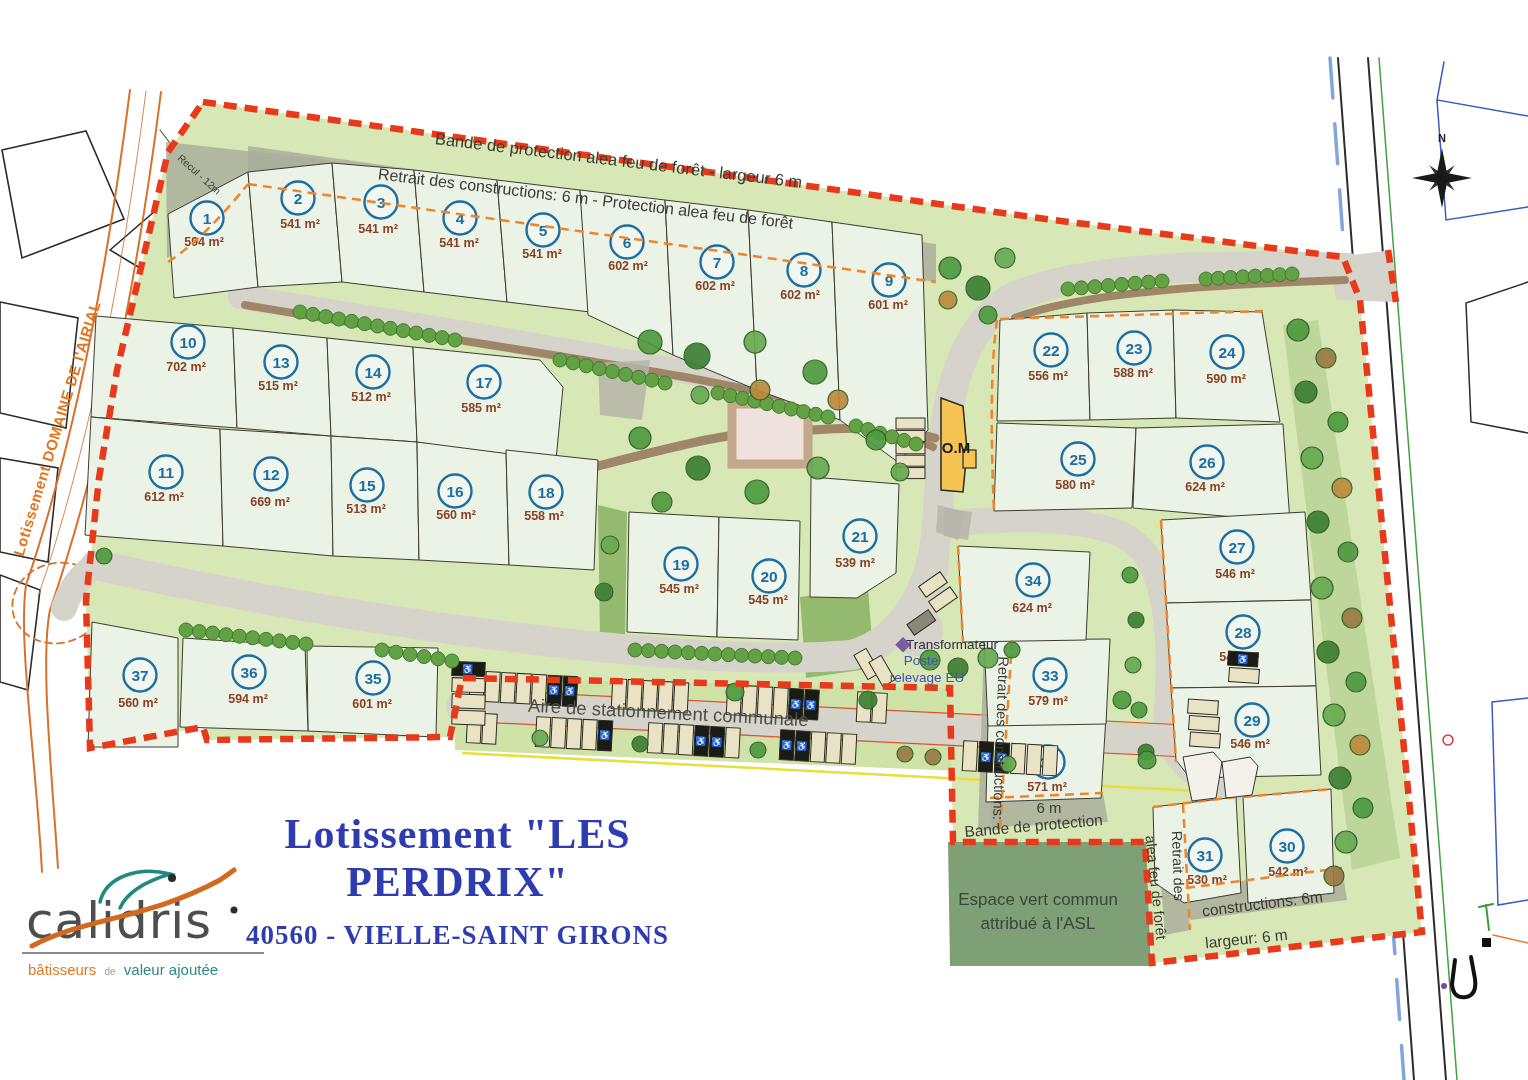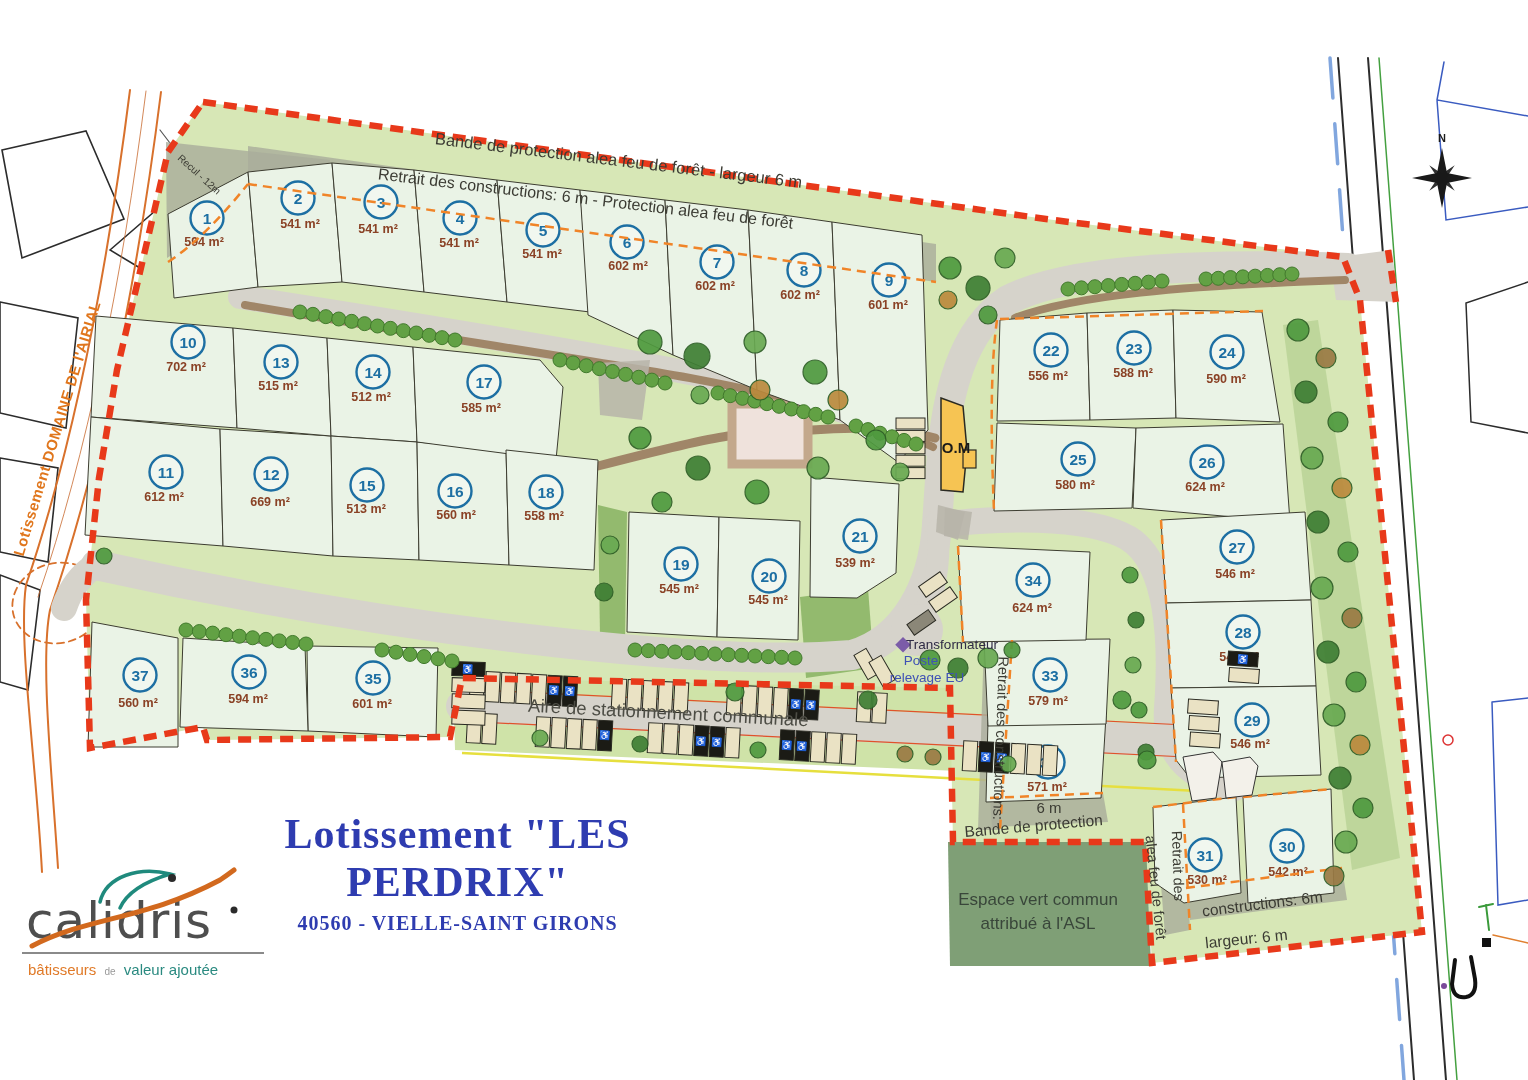--- a/index.html
+++ b/index.html
@@ -4,21 +4,21 @@
 <style>
   html,body{margin:0;padding:0;background:#fff;}
   .canvas{position:relative;width:1528px;height:1080px;background:#fff;overflow:hidden;
           font-family:"Liberation Sans",sans-serif;}
   #map-svg{position:absolute;left:0;top:0;}
   .blk{fill:none;stroke:#2c2c2c;stroke-width:1.6px;}
   .ann{fill:#3b3b33;}
   .title-block{position:absolute;left:185px;top:810px;width:545px;text-align:center;
                font-family:"Liberation Serif",serif;color:var(--title-blue,#2e3cb0);}
   .title-block h1{margin:0;font-size:42px;font-weight:bold;letter-spacing:1px;}
-  .title-block h2{margin:6px 0 0 0;font-size:20px;font-weight:bold;letter-spacing:1px;}
+  .title-block h2{margin:14px 0 0 0;font-size:27px;font-weight:bold;letter-spacing:1px;}
   .logo-block{position:absolute;left:20px;top:858px;width:250px;height:125px;}
 </style>
 </head>
 <body>
 
 <div class="canvas">
 
 <svg id="map-svg" width="1528" height="1080" viewBox="0 0 1528 1080">
 
   <g fill="none" stroke-linecap="round">

